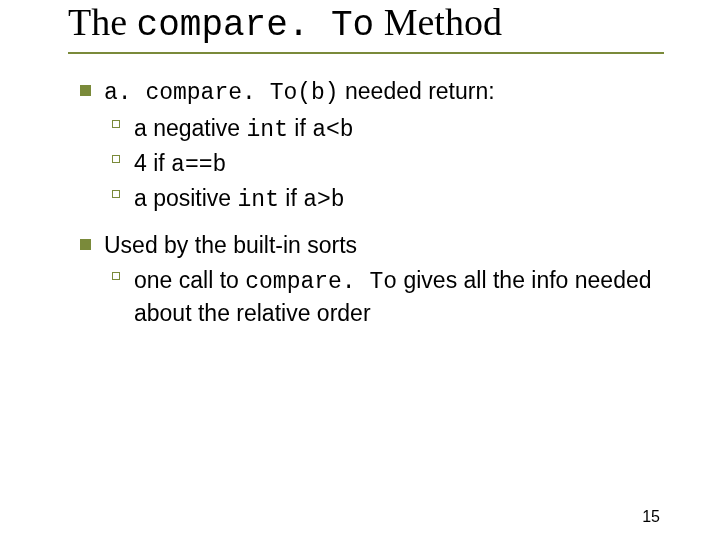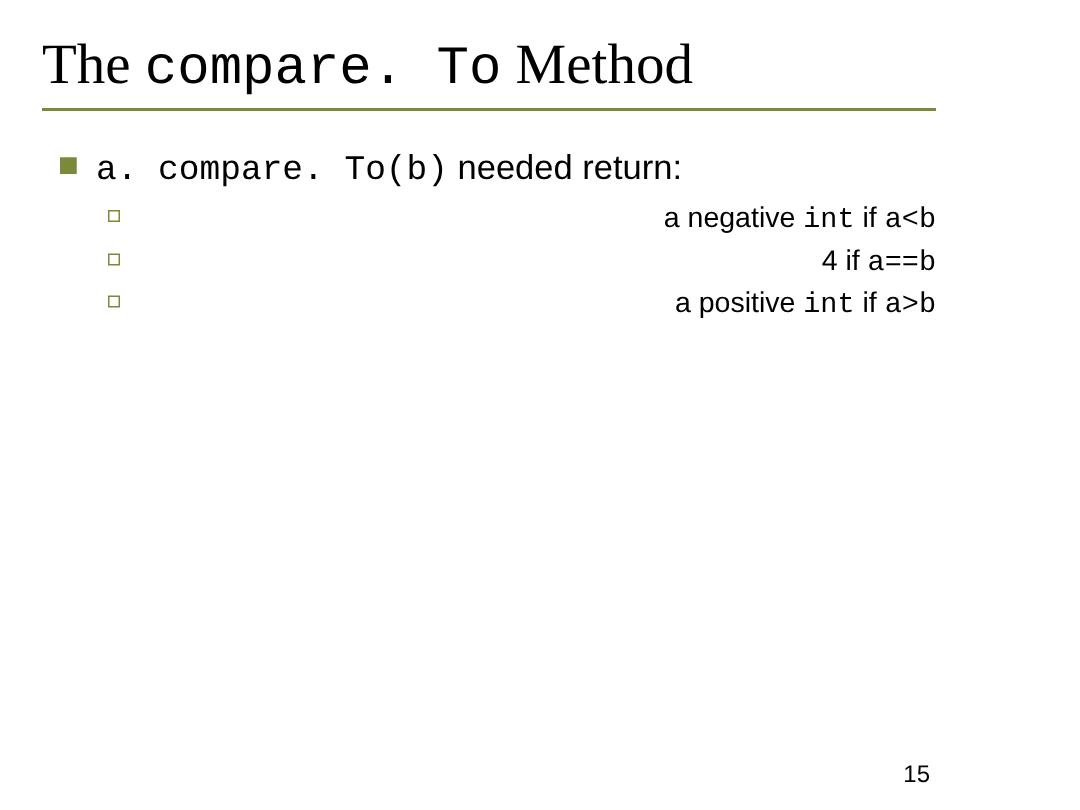--- a/index.html
+++ b/index.html
@@ -11,21 +11,22 @@
     font-family: Arial, "Helvetica Neue", Helvetica, sans-serif;
     color: #000;
     overflow: hidden;
     position: relative;
   }
   .slide {
     width: 652px;
     height: 540px;
     position: relative;
     box-sizing: border-box;
-    padding: 21px 28px 0 28px;
+    padding: 0 28px 0 28px;
+    margin-left: 40px;
   }
   .title {
     font-family: "Times New Roman", Times, serif;
     font-size: 38px;
     margin: 0 0 6px 0;
     font-weight: normal;
   }
   .title .mono {
     font-family: "Courier New", Courier, monospace;
     font-size: 36px;
@@ -60,24 +61,24 @@
     background: #7a8a3a;
   }
   ul.level2 {
     list-style: none;
     padding: 0;
     margin: 4px 0 14px 0;
   }
   ul.level2 > li {
     position: relative;
     padding-left: 30px;
-    font-size: 19px;
+    font-size: 23px;
     line-height: 1.35;
     margin-bottom: 2px;
-    text-align: right;
+    text-align: left;
   }
   ul.level2 > li > .bullet2 {
     position: absolute;
     left: 8px;
     top: 7px;
     width: 8px;
     height: 8px;
     border: 1.5px solid #7a8a3a;
     background: #fff;
     box-sizing: border-box;
@@ -104,17 +105,20 @@
   <hr class="title-rule">
 
   <div class="body">
     <ul class="level1" id="level1-list">
         <li><span class="bullet1"></span></li>
         <li><span class="bullet1"></span><span><span class="mono">a. compare. To(b)</span><span> needed return:</span></span><ul class="level2">
             <li><span class="bullet2"></span><span><span>a negative </span><span class="mono">int</span><span> if </span><span class="mono">a&lt;b</span></span></li>
             <li><span class="bullet2"></span><span><span>4 if </span><span class="mono">a==b</span></span></li>
             <li><span class="bullet2"></span><span><span>a positive </span><span class="mono">int</span><span> if </span><span class="mono">a&gt;b</span></span></li>
           </ul></li>
+        <li><span class="bullet1"></span><span><span>Used by the built-in sorts</span></span><ul class="level2">
+            <li><span class="bullet2"></span><span><span>one call to </span><span class="mono">compare. To</span><span> gives all the info needed about the relative order</span></span></li>
+          </ul></li>
       </ul>
   </div>
 
   <div class="pagenum">15</div>
 </div>
 
 </body></html>

